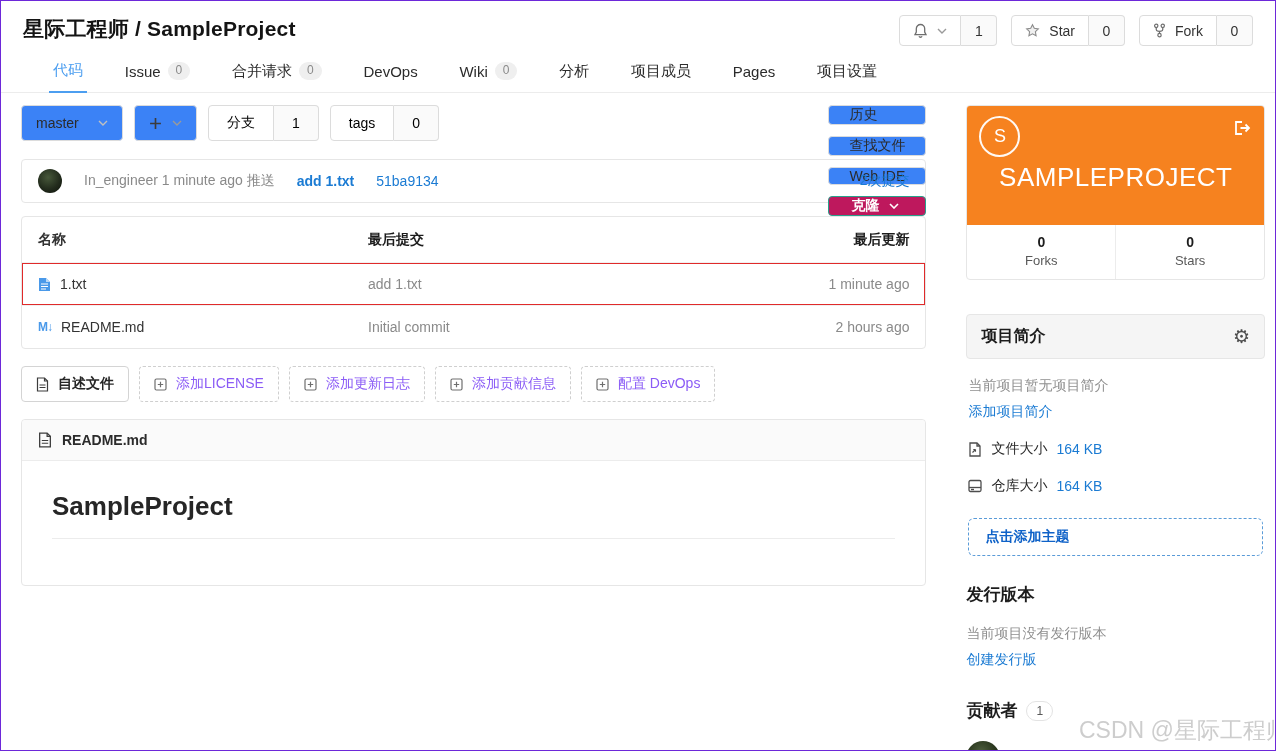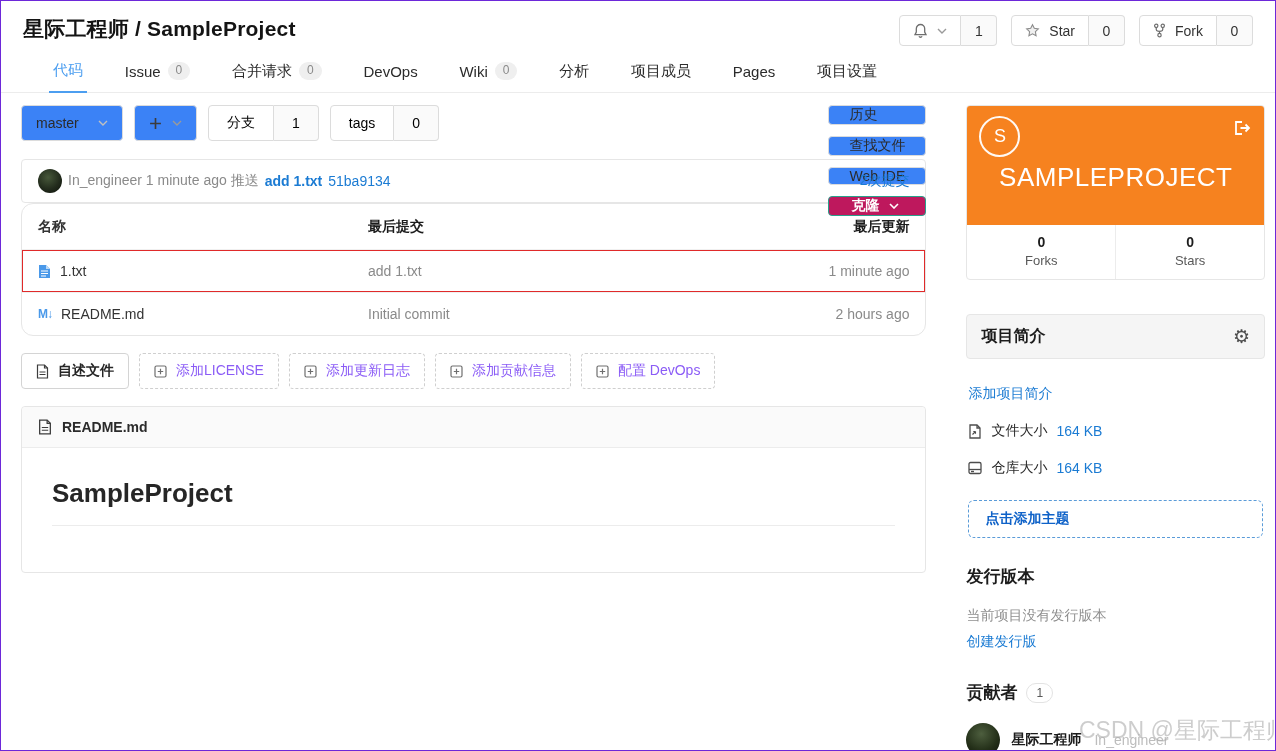--- a/index.html
+++ b/index.html
@@ -33,28 +33,28 @@
   .toolbar { display:flex; gap:11px; height:36px; }
   .tb-btn { display:flex; align-items:center; border:1px solid #dcdcdc; border-radius:4px; background:#3b82f6; padding:0 14px; font-size:14px; color:#2b2b2b; gap:10px; }
   .tb-btn.sel { width:102px; justify-content:space-between; }
   .tb-group { display:flex; height:36px; font-size:14px; }
   .tb-group .seg { padding:0 18px; }
   .tb-right { margin-left:auto; display:flex; gap:11px;flex-direction:column; }
   .tb-btn.plain { padding:0 20px; }
   .clone-btn { display:flex; align-items:center; gap:10px; background:#be185d; color:#fff; font-weight:bold; font-size:14px; border-radius:4px; padding:0 22px; border:1px solid #29a08b; }
 
   
-  .commit-bar { margin-top:18px; border:1px solid #e6e6e6; border-radius:4px; padding:9px 16px; display:flex; align-items:center; gap:6px; font-size:14px; color:#8a8a8a; }
+  .commit-bar { margin-top:18px; border:1px solid #e6e6e6; border-radius:4px; padding:9px 16px; display:flex; align-items:center; gap:22px; font-size:14px; color:#8a8a8a; }
   .avatar-sm { width:24px; height:24px; border-radius:50%; background:radial-gradient(circle at 42% 35%, #47583a 0%, #232c1d 55%, #0d110a 100%); flex:none; }
   .c-msg { color:#1b7bd3; font-weight:bold; }
   .c-sha { color:#1b7bd3; }
   .c-count { margin-left:auto; color:#1b7bd3; }
 
   
-  .ftable { border:1px solid #e6e6e6; border-radius:12px; }
+  .ftable { margin-top:13px; border:1px solid #e6e6e6; border-radius:4px; }
   .trow { display:grid; grid-template-columns:330px 1fr 190px; align-items:center; padding:0 16px; height:43px; font-size:14px; position:relative; }
   .trow.head { height:45px; font-weight:bold; color:#1c1c1c; }
   .trow.body { border-top:1px solid #f0f0f0; color:#8a8a8a; }
   .trow .c1 { display:flex; align-items:center; gap:9px; color:#333; }
   .trow .c3 { text-align:right; }
   .trow.head .c3 { color:#1c1c1c; }
   .trow.hl::after { content:""; position:absolute; inset:0; border:1px solid #e02a2a; pointer-events:none; }
   .md-glyph { color:#4a99e9; font-weight:bold; font-size:12px; letter-spacing:-1px; }
 
   
@@ -364,20 +364,21 @@
             <div class="l">Stars</div>
           </div>
         </div>
       </div>
 
       <div class="about-head">
         <span>项目简介</span>
         <span class="gear">⚙</span>
       </div>
       <div class="about-body">
+        <div class="muted">当前项目暂无项目简介</div>
         <span class="blue-link">添加项目简介</span>
         <div class="size-row">
           <span class="icon">
             <svg width="14" height="15" viewBox="0 0 13 15">
                 <path d="M1.5 1h7l3 3v10h-10z" fill="none" stroke="#4d4d4d" stroke-width="1.3"></path>
                 <path d="M8.5 1v3h3" fill="none" stroke="#4d4d4d" stroke-width="1.3"></path>
                 <path d="M4 10.5L7 7.5M7 7.5H4.8M7 7.5v2.2" fill="none" stroke="#4d4d4d" stroke-width="1.1"></path>
               </svg>
           </span>
           <span>文件大小</span>

